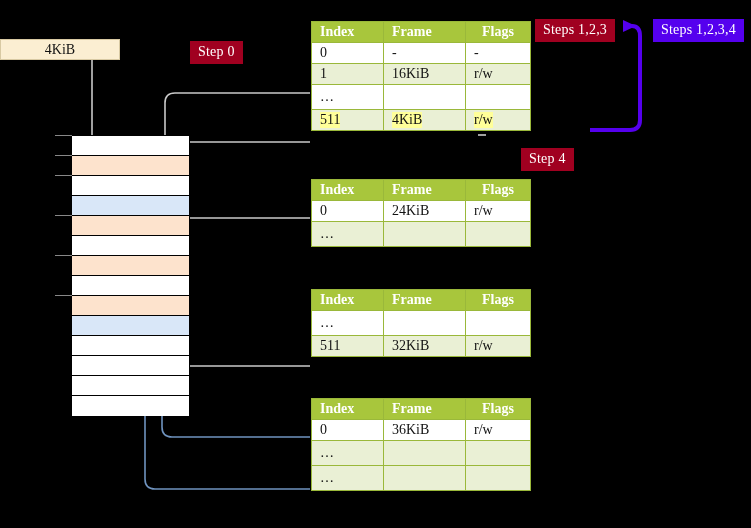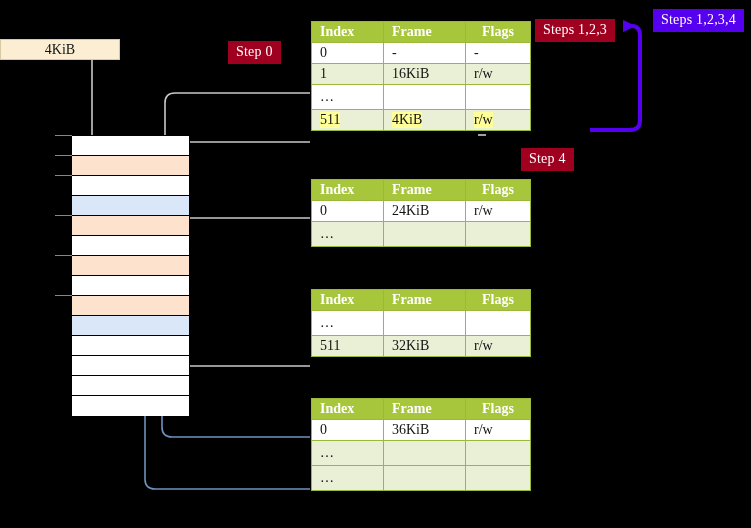--- a/index.html
+++ b/index.html
@@ -83,22 +83,22 @@
   <path d="M310,366 L188,366 Q178,366 178,356 L178,322" stroke="#c9c9c9" stroke-width="1.6" fill="none" marker-end="url(#grayArrowUp)"></path>
 
   <path d="M310,437 L172,437 Q162,437 162,427 L162,212" stroke="#6f93bf" stroke-width="1.6" fill="none" marker-end="url(#blueArrowUp)"></path>
 
   <path d="M310,489 L155,489 Q145,489 145,479 L145,338" stroke="#6f93bf" stroke-width="1.6" fill="none" marker-end="url(#blueArrowUp)"></path>
 
   <path d="M590,130 L630,130 Q640,130 640,120 L640,36 Q640,26 632,26 L624,26" stroke="#5500ee" stroke-width="4" fill="none" marker-end="url(#violetArrow)"></path>
 </svg>
 
 <div class="badge red" style="left:535px;top:19px;">Steps 1,2,3</div>
-<div class="badge blue" style="left:653px;top:9px;text-align:center;">Steps 1,2,3,4</div>
-<div class="badge red" style="left:190px;top:41px;margin-left:38px;">Step 0</div>
+<div class="badge blue" style="left:653px;top:19px;text-align:center;">Steps 1,2,3,4</div>
+<div class="badge red" style="left:190px;top:41px;">Step 0</div>
 <div class="badge red" style="left:521px;top:148px;">Step 4</div>
 
 <div class="abs" id="kib-box">4KiB</div>
 
 <div class="abs" id="memory">
     <div class="mem-row mem-white"></div>
     <div class="mem-row mem-orange"></div>
     <div class="mem-row mem-white"></div>
     <div class="mem-row mem-blue"></div>
     <div class="mem-row mem-orange"></div>

